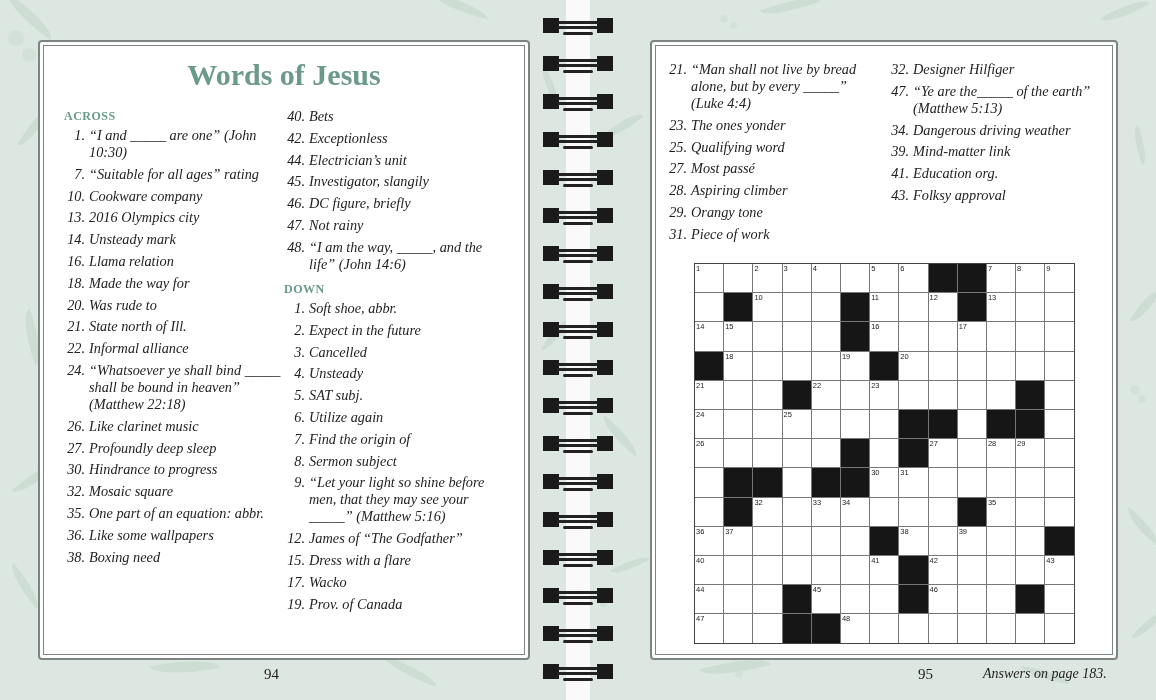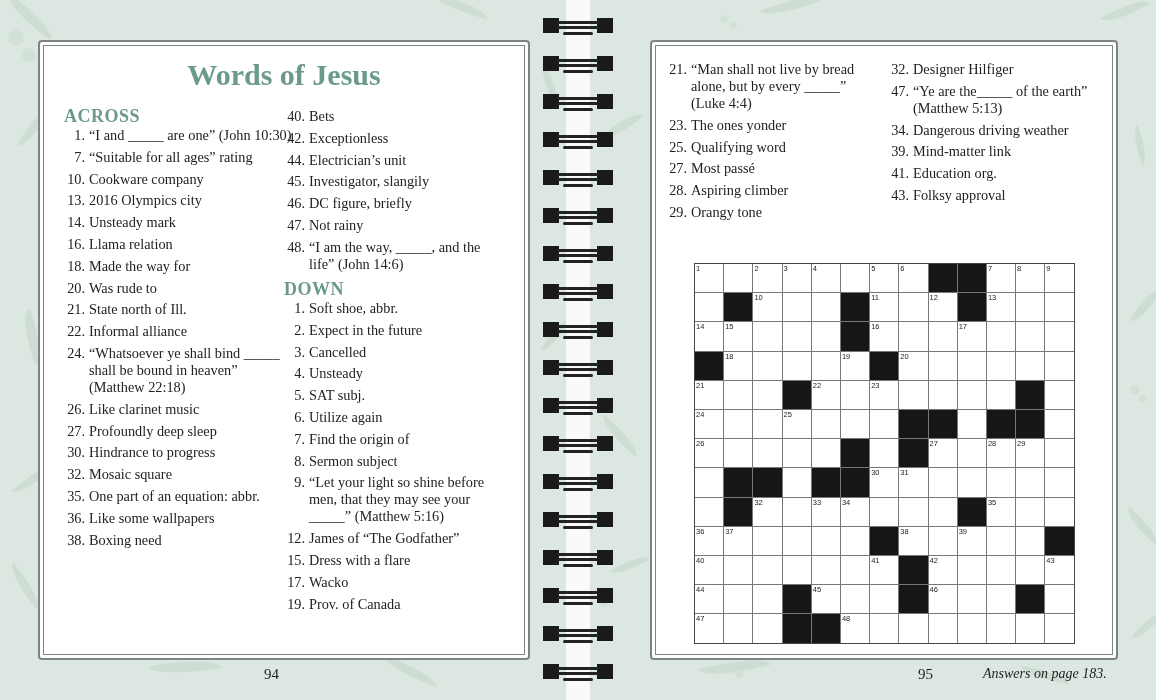--- a/index.html
+++ b/index.html
@@ -33,25 +33,25 @@
   }
   #page-left { left: 38px; top: 40px; width: 492px; height: 620px; }
   #page-right { left: 650px; top: 40px; width: 468px; height: 620px; }
 
   .title {
     position: absolute; left: 0; right: 0; top: 16px;
     text-align: center;
     font-size: 30px; font-weight: bold; color: #6b9a8a;
   }
   .section-head {
-    font-size: 18px; font-weight: bold; color: #6b9a8a;
+    font-size: 12px; font-weight: bold; color: #6b9a8a;
     letter-spacing: 0.5px; margin-bottom: 2px;
   }
   .clue-col { position: absolute; font-size: 14.3px; line-height: 17px; }
-  .clue { display: flex; margin-bottom: 4.8px; }
+  .clue { display: flex; margin-bottom: 4.8px; font-style: italic; }
   .clue .num { flex: 0 0 auto; text-align: right; padding-right: 4px; }
   .clue .txt { flex: 1; }
   #across-col { left: 24px; top: 66px; width: 230px; }
   #across-col .num { width: 25px; }
   #across-col2 { left: 244px; top: 66px; width: 220px; }
   #across-col2 .num { width: 25px; }
   #down-col { left: 244px; top: 239px; width: 220px; }
   #down-col .num { width: 25px; }
   #r-col1 { left: 14px; top: 19px; width: 215px; }
   #r-col1 .num { width: 25px; }
@@ -461,20 +461,24 @@
           <span class="txt">Most passé</span>
         </div>
         <div class="clue">
           <span class="num">28.</span>
           <span class="txt">Aspiring climber</span>
         </div>
         <div class="clue">
           <span class="num">29.</span>
           <span class="txt">Orangy tone</span>
         </div>
+        <div class="clue">
+          <span class="num">31.</span>
+          <span class="txt">Piece of work</span>
+        </div>
       </div>
   </div>
   <div class="clue-col" id="r-col2">
     <div class="clue-list">
         <div class="clue">
           <span class="num">32.</span>
           <span class="txt">Designer Hilfiger</span>
         </div>
         <div class="clue">
           <span class="num">47.</span>

